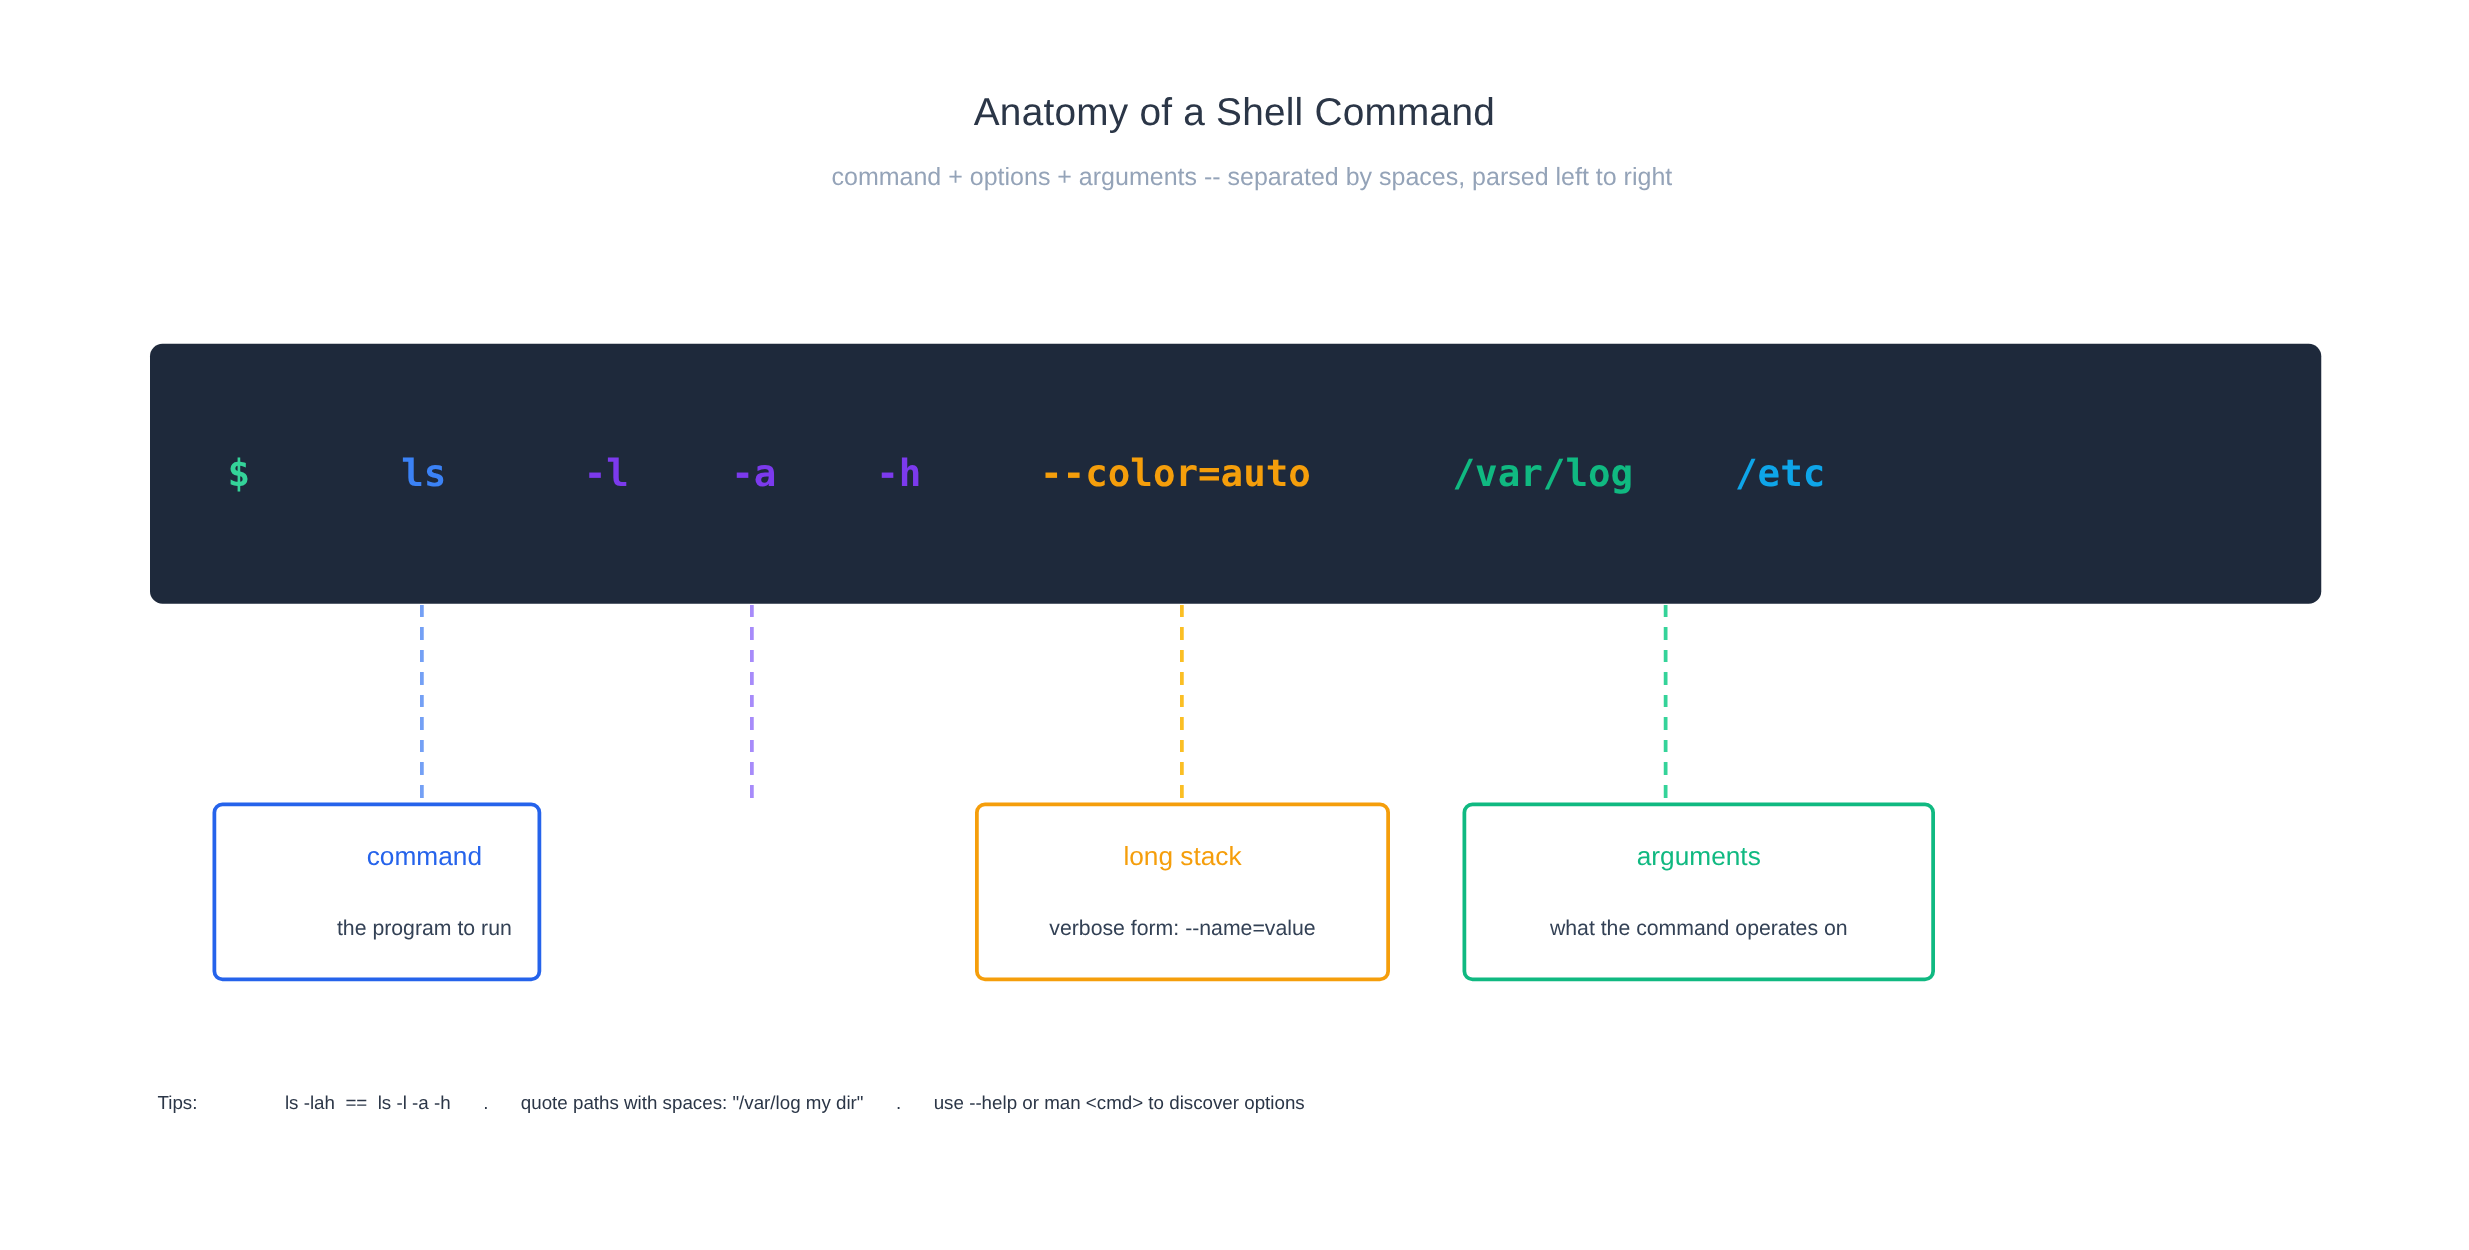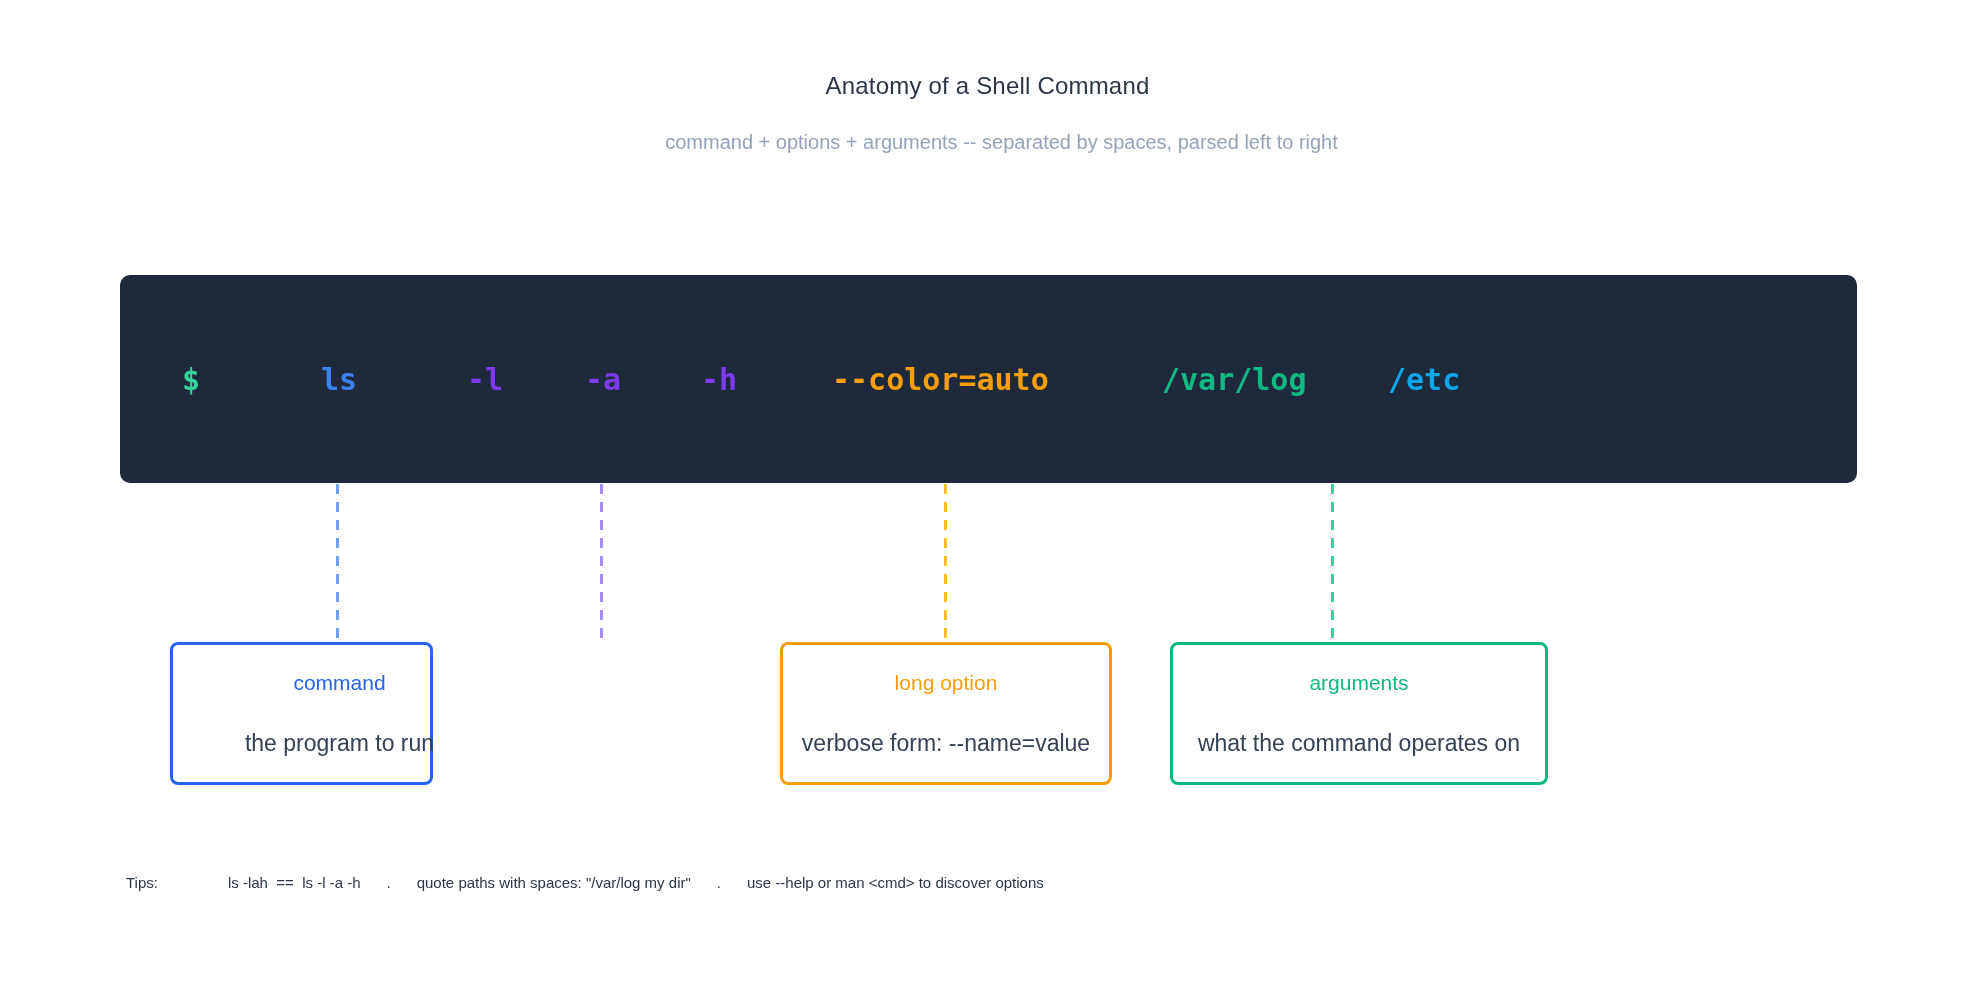--- a/index.html
+++ b/index.html
@@ -9,21 +9,21 @@
     width: 1975px;
     height: 1000px;
     background: #ffffff;
     font-family: "Liberation Sans", sans-serif;
     overflow: hidden;
   }
   .title {
     position: absolute;
     top: 72px; left: 0; width: 100%;
     text-align: center;
-    font-size: 24px;
+    font-size: 31px;
     font-weight: 500;
     color: #2b3647;
     letter-spacing: 0.2px;
   }
   .subtitle {
     position: absolute;
     top: 131px; left: 0; width: 100%;
     text-align: center;
     font-size: 20px;
     font-weight: 400;
@@ -71,21 +71,21 @@
     flex-direction: column;
     align-items: center;
     gap: 35px;
   }
   .box-title {
     font-size: 21px;
     font-weight: 500;
     white-space: nowrap;
   }
   .box-desc {
-    font-size: 23px;
+    font-size: 17px;
     font-weight: 400;
     color: #334155;
     white-space: nowrap;
   }
   .tips-row {
     position: absolute;
     left: 126px; top: 874px;
     display: flex;
     align-items: baseline;
     gap: 26px;
@@ -123,21 +123,21 @@
   <div class="label-box" style="left: 170px; width: 263px; border-color: rgb(37, 99, 235);">
     <div class="box-inner" style="position:relative;left:38px">
       <div class="box-title" style="color: rgb(37, 99, 235);">command</div>
       <div class="box-desc">the program to run</div>
     </div>
   </div>
 
 
   <div class="label-box" style="left: 780px; width: 332px; border-color: rgb(245, 158, 11);">
     <div class="box-inner">
-      <div class="box-title" style="color: rgb(245, 158, 11);">long option</div>
+      <div class="box-title" style="color: rgb(245, 158, 11);">long stack</div>
       <div class="box-desc">verbose form: --name=value</div>
     </div>
   </div>
 
   <div class="label-box" style="left: 1170px; width: 378px; border-color: rgb(16, 185, 129);">
     <div class="box-inner">
       <div class="box-title" style="color: rgb(16, 185, 129);">arguments</div>
       <div class="box-desc">what the command operates on</div>
     </div>
   </div>

